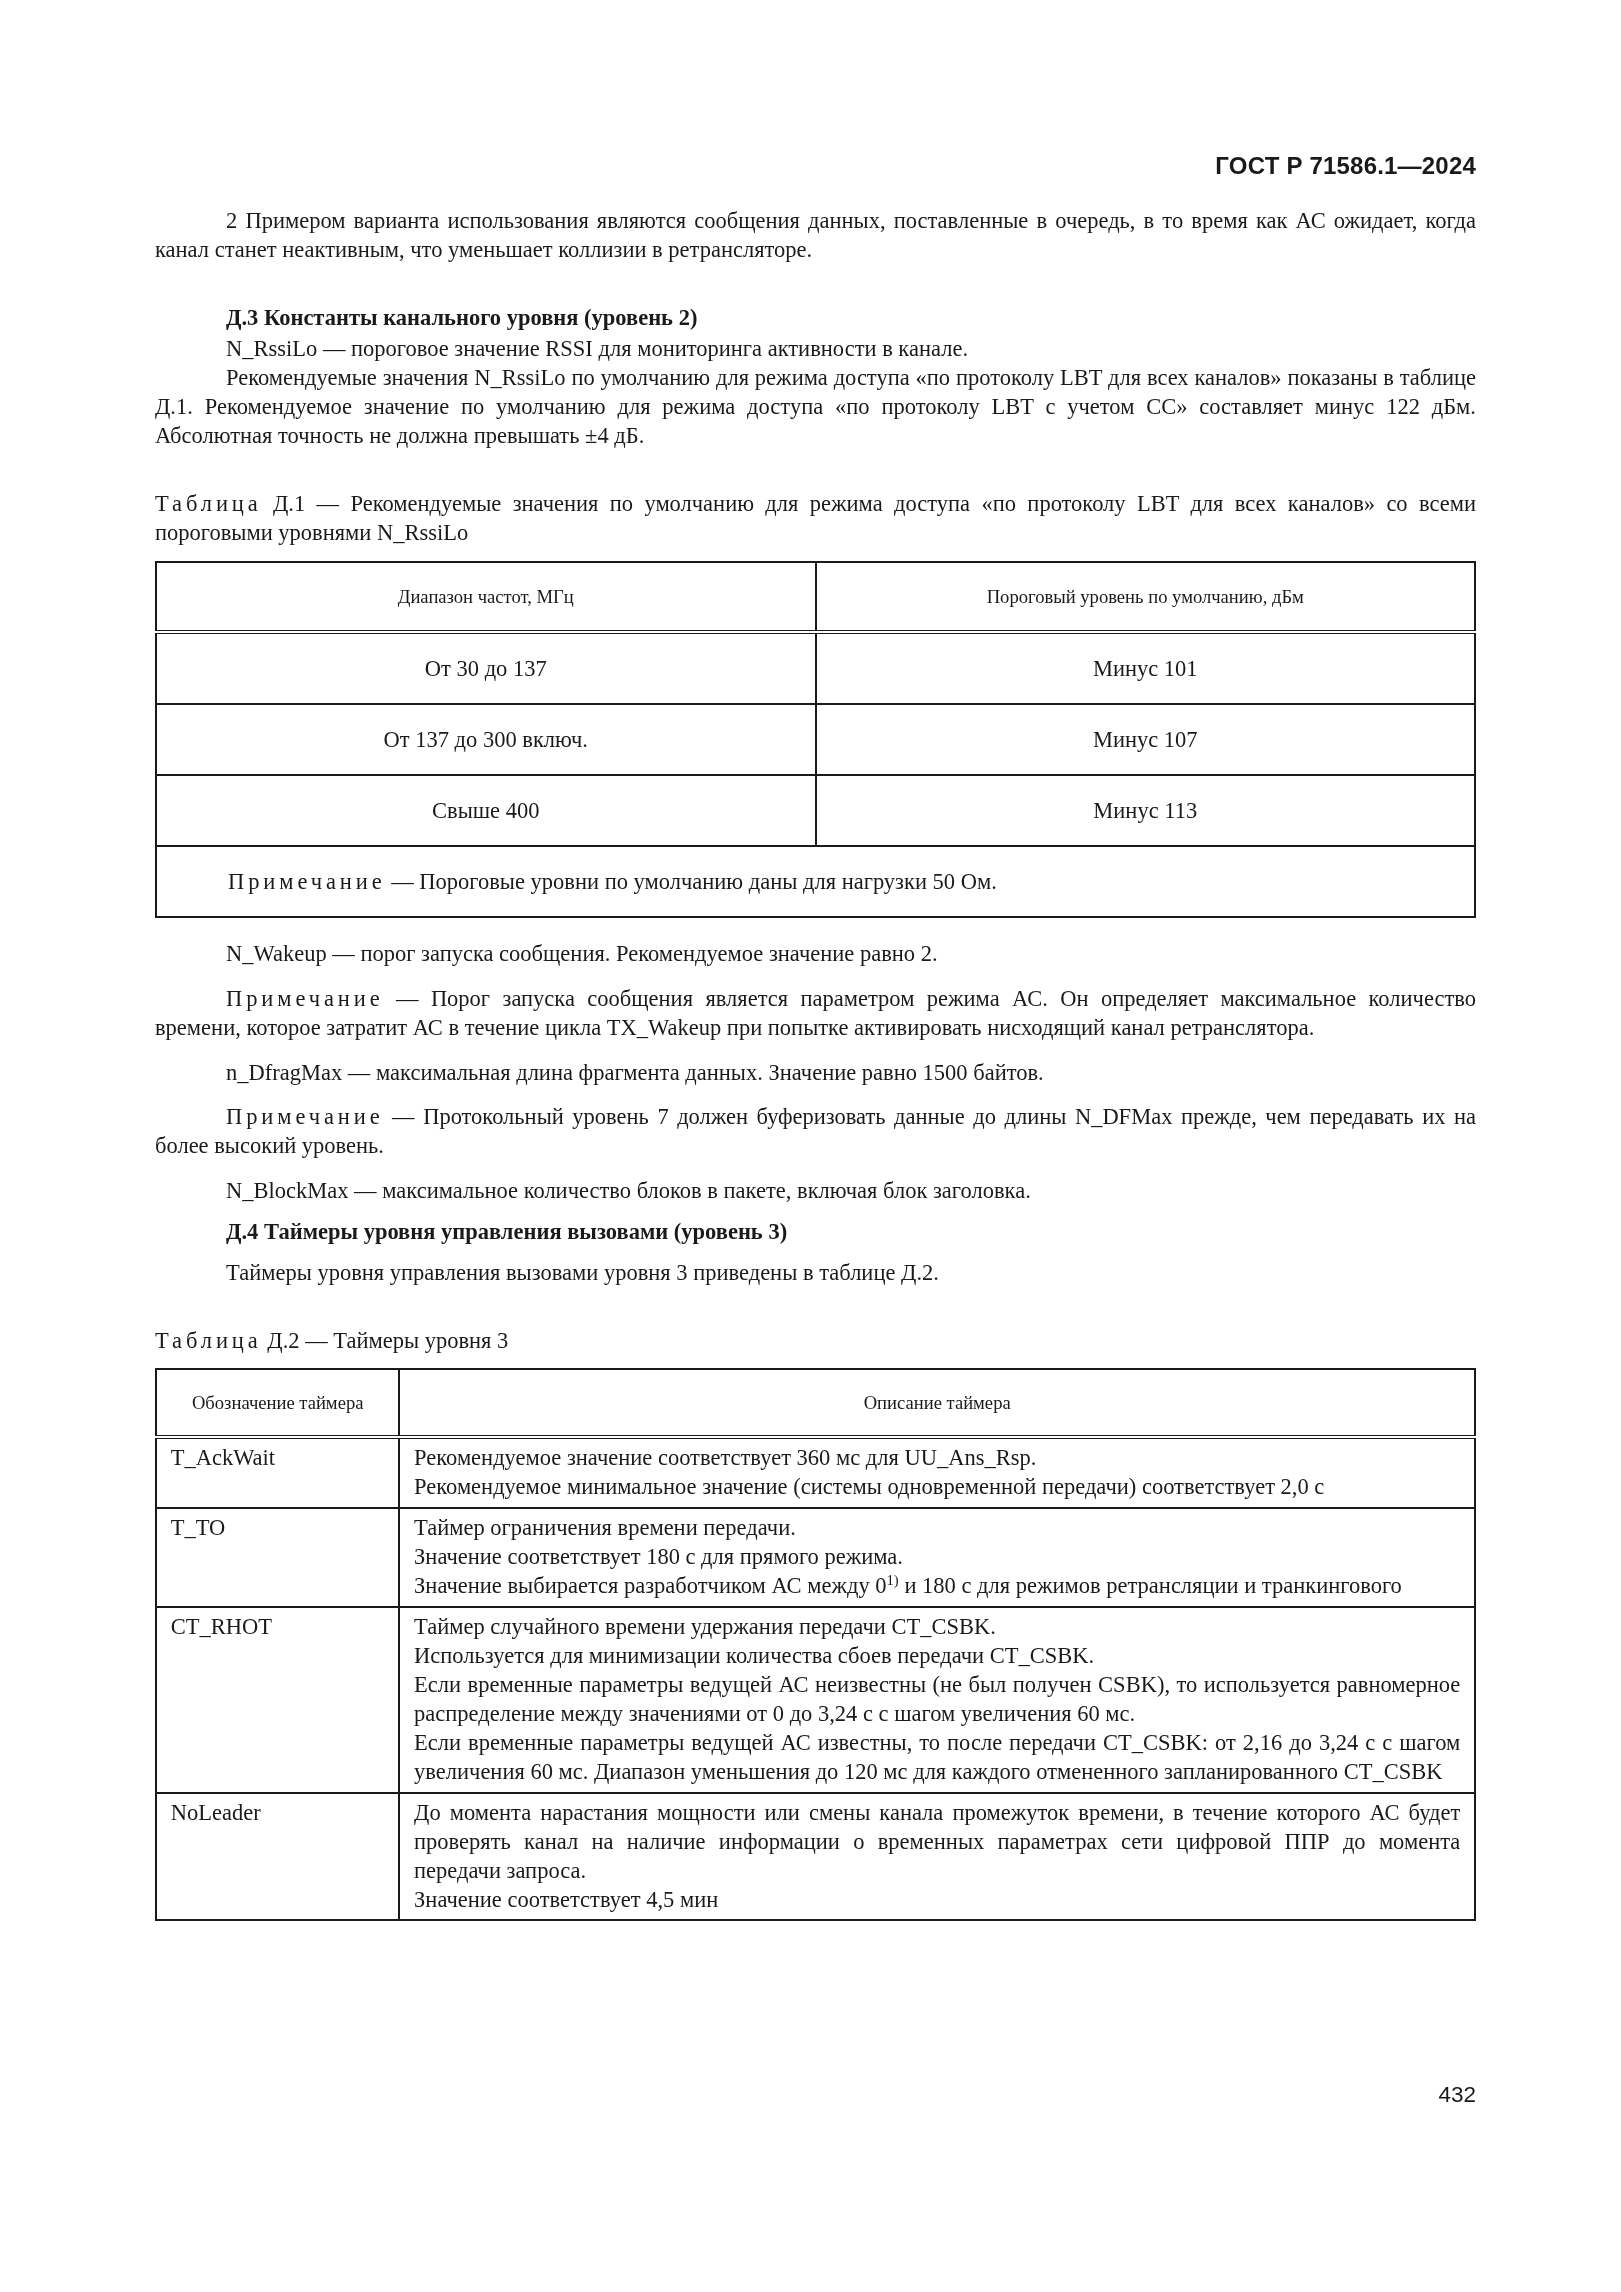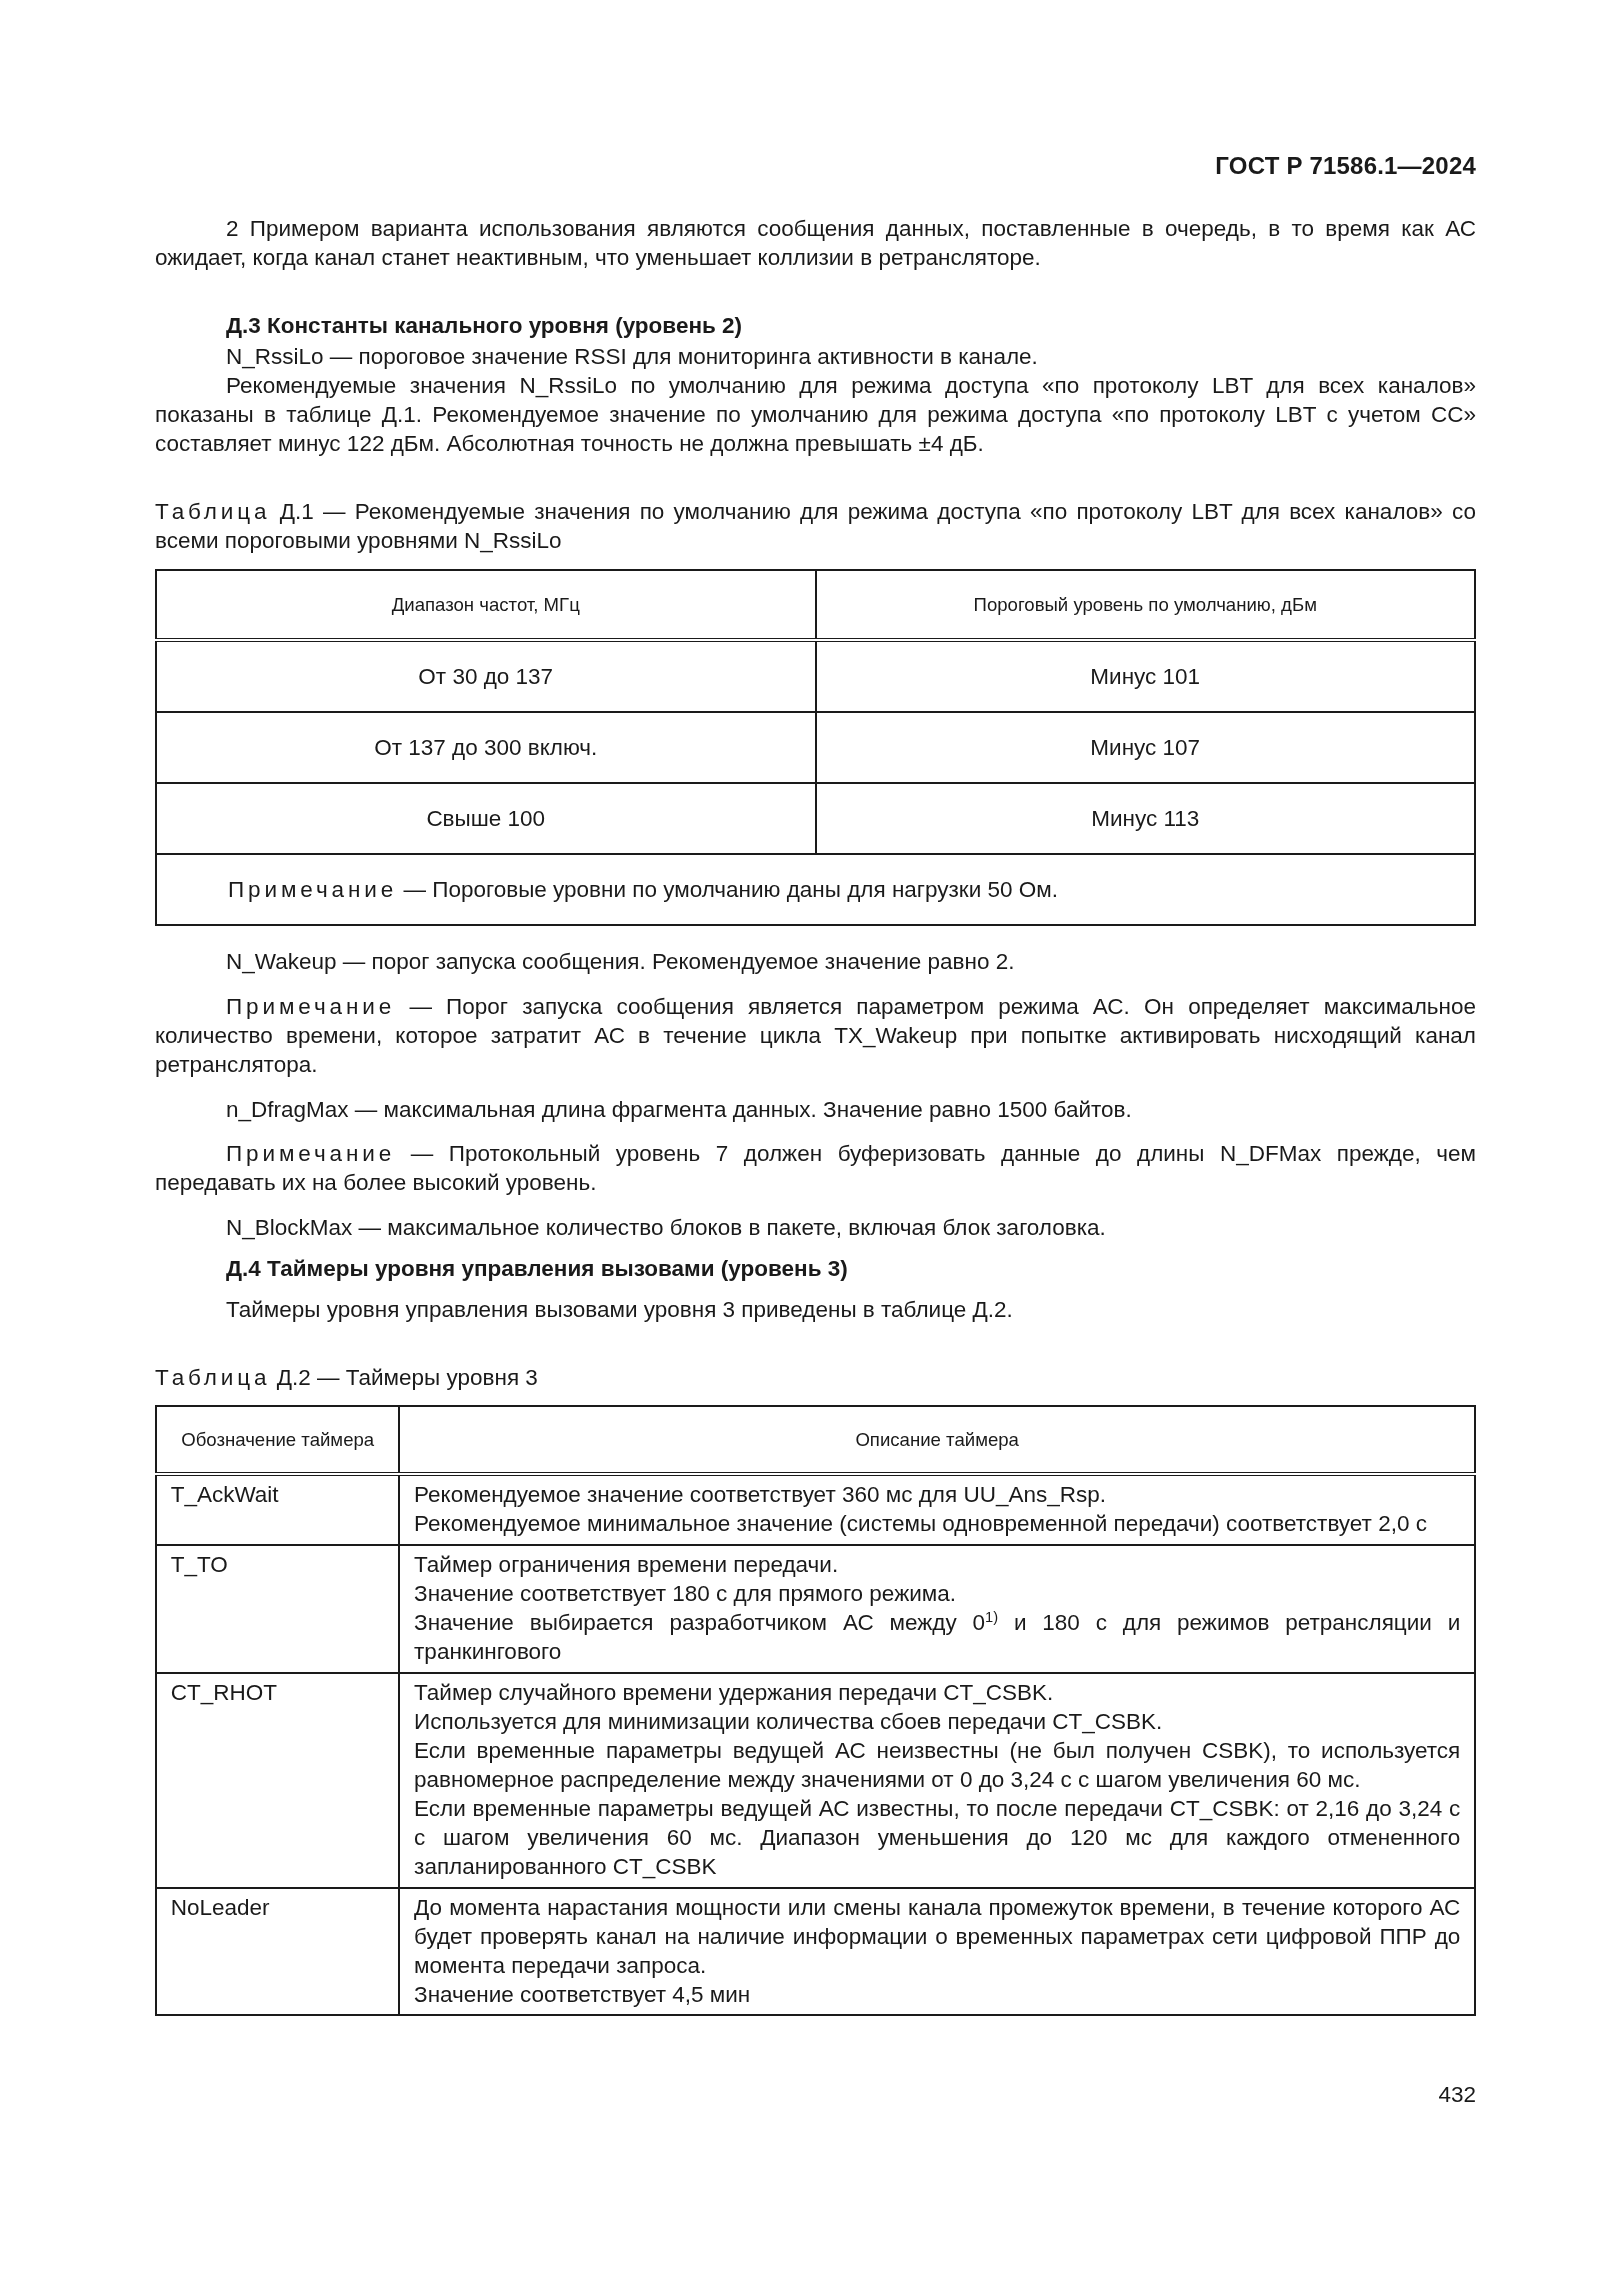--- a/index.html
+++ b/index.html
@@ -5,21 +5,21 @@
   html, body { margin: 0; padding: 0; background: #ffffff; }
   body {
     width: 1621px; height: 2293px; position: relative; overflow: hidden;
     font-family: "Liberation Sans", sans-serif; color: #1a1a1a;
     font-size: 22.5px; line-height: 29px;
   }
   .header-code {
     position: absolute; right: 145px; top: 151px;
     font-weight: bold; font-size: 24px; letter-spacing: 0.2px;
   }
-  .content { position: absolute; left: 155px; width: 1321px; top: 214px; }
+  .content { position: absolute; left: 155px; width: 1321px; top: 206px; font-family: Liberation Serif, serif; }
   p { margin: 0; text-align: justify; }
   .indent { text-indent: 71px; }
   .spaced { letter-spacing: 3.9px; }
   .sec { font-weight: bold; text-indent: 71px; }
   .gap-s { margin-top: 2px; }
   .gap-m { margin-top: 15.7px; }
   .gap-l { margin-top: 39px; }
 
   table.t1 {
     width: 1321px; border-collapse: collapse; margin-top: 13.7px;
@@ -74,21 +74,21 @@
     </tr>
     <tr>
       <td>От 30 до 137</td>
       <td>Минус 101</td>
     </tr>
     <tr>
       <td>От 137 до 300 включ.</td>
       <td>Минус 107</td>
     </tr>
     <tr class="r3">
-      <td>Свыше 100</td>
+      <td>Свыше 400</td>
       <td>Минус 113</td>
     </tr>
     <tr>
       <td colspan="2" class="note"><span class="spaced">Примечание</span><span> — Пороговые уровни по умолчанию даны для нагрузки 50 Ом.</span></td>
     </tr>
   </tbody>
     </table>
 
   <p class="indent gap-m" style="margin-top:21.6px">N_Wakeup — порог запуска сообщения. Рекомендуемое значение равно 2.</p>
   <p class="indent gap-m"><span class="spaced">Примечание</span><span> — Порог запуска сообщения является параметром режима АС. Он определяет максимальное количество времени, которое затратит АС в течение цикла TX_Wakeup при попытке активировать нисходящий канал ретранслятора.</span></p>

